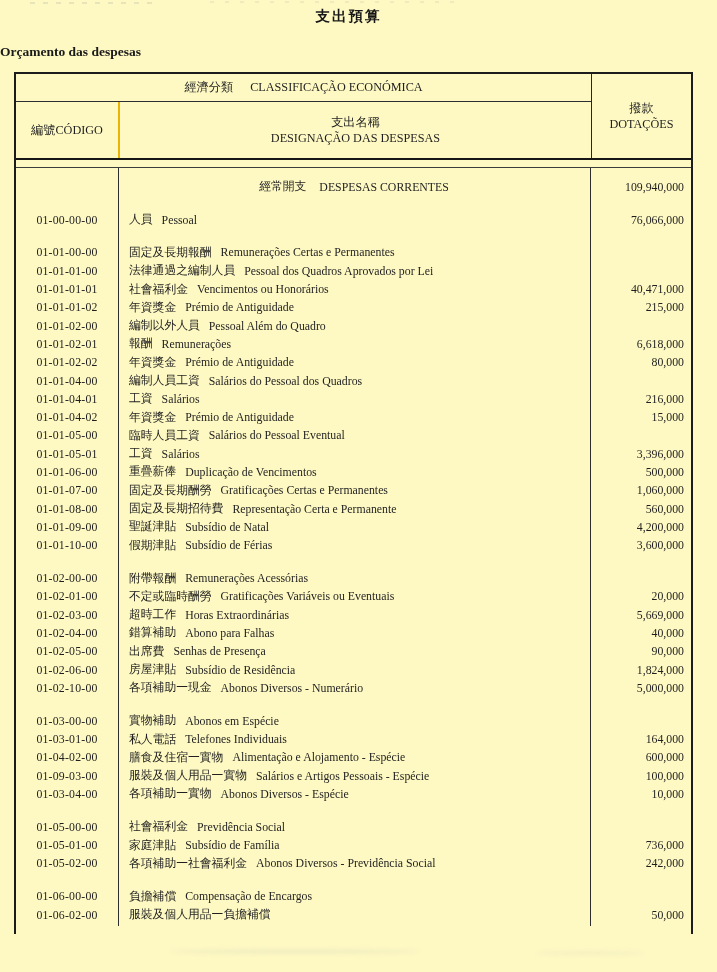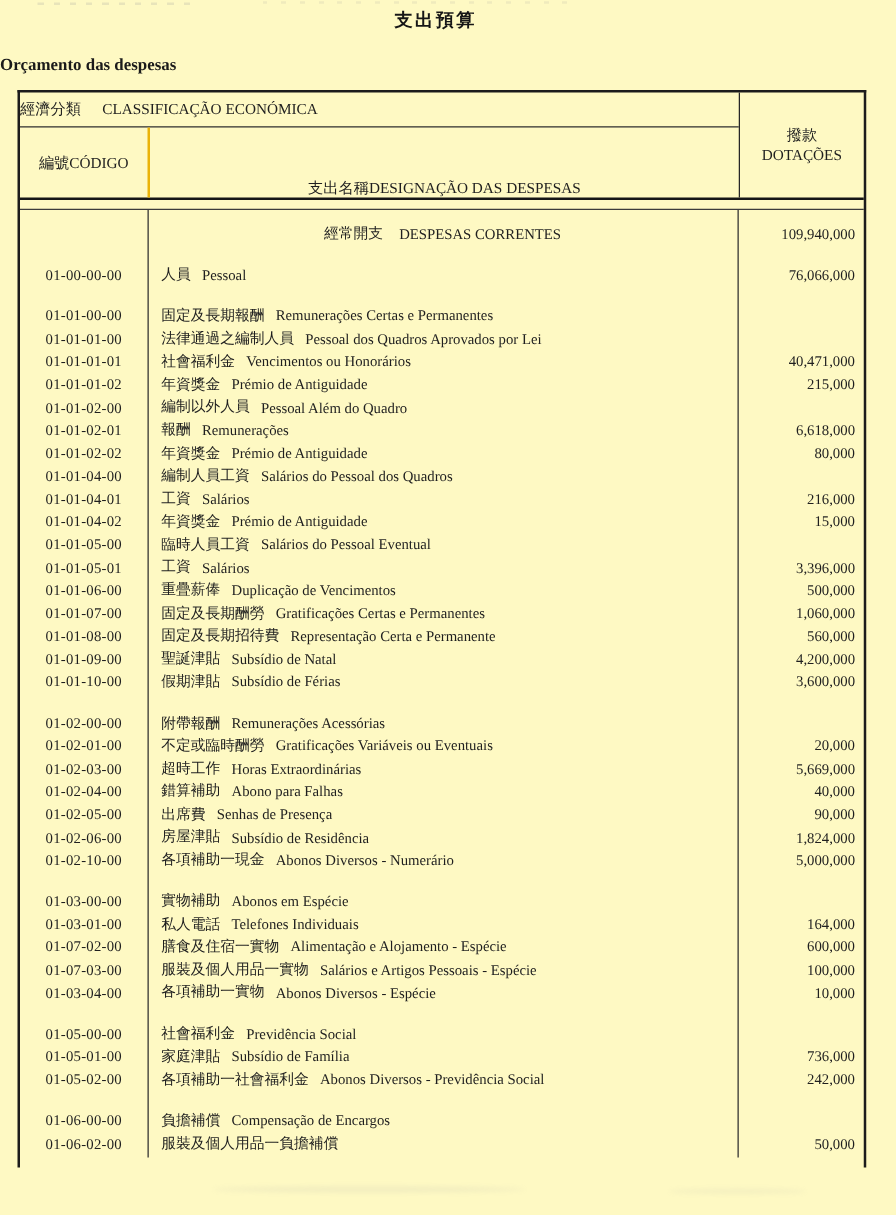--- a/index.html
+++ b/index.html
@@ -29,31 +29,31 @@
     position:absolute; top:72px; left:14px; width:675px;
     border-left:2.5px solid #1c1c1c;
     border-right:2px solid #1c1c1c;
     border-top:2px solid #1c1c1c;
     background:transparent;
   }
   .thead { display:flex; height:84px; font-size:12.2px; }
   .thead-left { width:575px; border-right:1px solid #262626; display:flex; flex-direction:column; }
   .h-class {
     height:27px; line-height:27px; border-bottom:1px solid #2e2e2e;
-    text-align:left; white-space:nowrap;
+    text-align:center; white-space:nowrap;
   }
   .h-class .pt { margin-left:14px; }
   .h-sub { flex:1; display:flex; }
   .h-code {
     width:102px; border-right:2px solid #eab308;
     display:flex; flex-direction:row; justify-content:center; align-items:center;
     line-height:16px;
   }
   .h-desig {
-    flex:1; display:flex; flex-direction:row; justify-content:center; align-items:flex-end;
+    flex:1; display:flex; flex-direction:column; justify-content:center; align-items:center;
     line-height:16px;
   }
   .h-dot {
     flex:1; display:flex; flex-direction:column; justify-content:center; align-items:center;
     line-height:16px;
   }
   .double-rule {
     height:7px;
     border-top:2px solid #161616;
     border-bottom:1px solid #3c3c3c;
@@ -398,30 +398,30 @@
   <div class="row item">
     <div class="cell code">01-03-01-00</div>
     <div class="cell desc">
       <span class="zh">私人電話</span>
       <span class="pt">Telefones Individuais</span>
     </div>
     <div class="cell amt">164,000</div>
   </div>
 
   <div class="row item">
-    <div class="cell code">01-07-02-00</div>
+    <div class="cell code">01-04-02-00</div>
     <div class="cell desc">
       <span class="zh">膳食及住宿一實物</span>
       <span class="pt">Alimentação e Alojamento - Espécie</span>
     </div>
     <div class="cell amt">600,000</div>
   </div>
 
   <div class="row item">
-    <div class="cell code">01-07-03-00</div>
+    <div class="cell code">01-09-03-00</div>
     <div class="cell desc">
       <span class="zh">服裝及個人用品一實物</span>
       <span class="pt">Salários e Artigos Pessoais - Espécie</span>
     </div>
     <div class="cell amt">100,000</div>
   </div>
 
   <div class="row item">
     <div class="cell code">01-03-04-00</div>
     <div class="cell desc">

